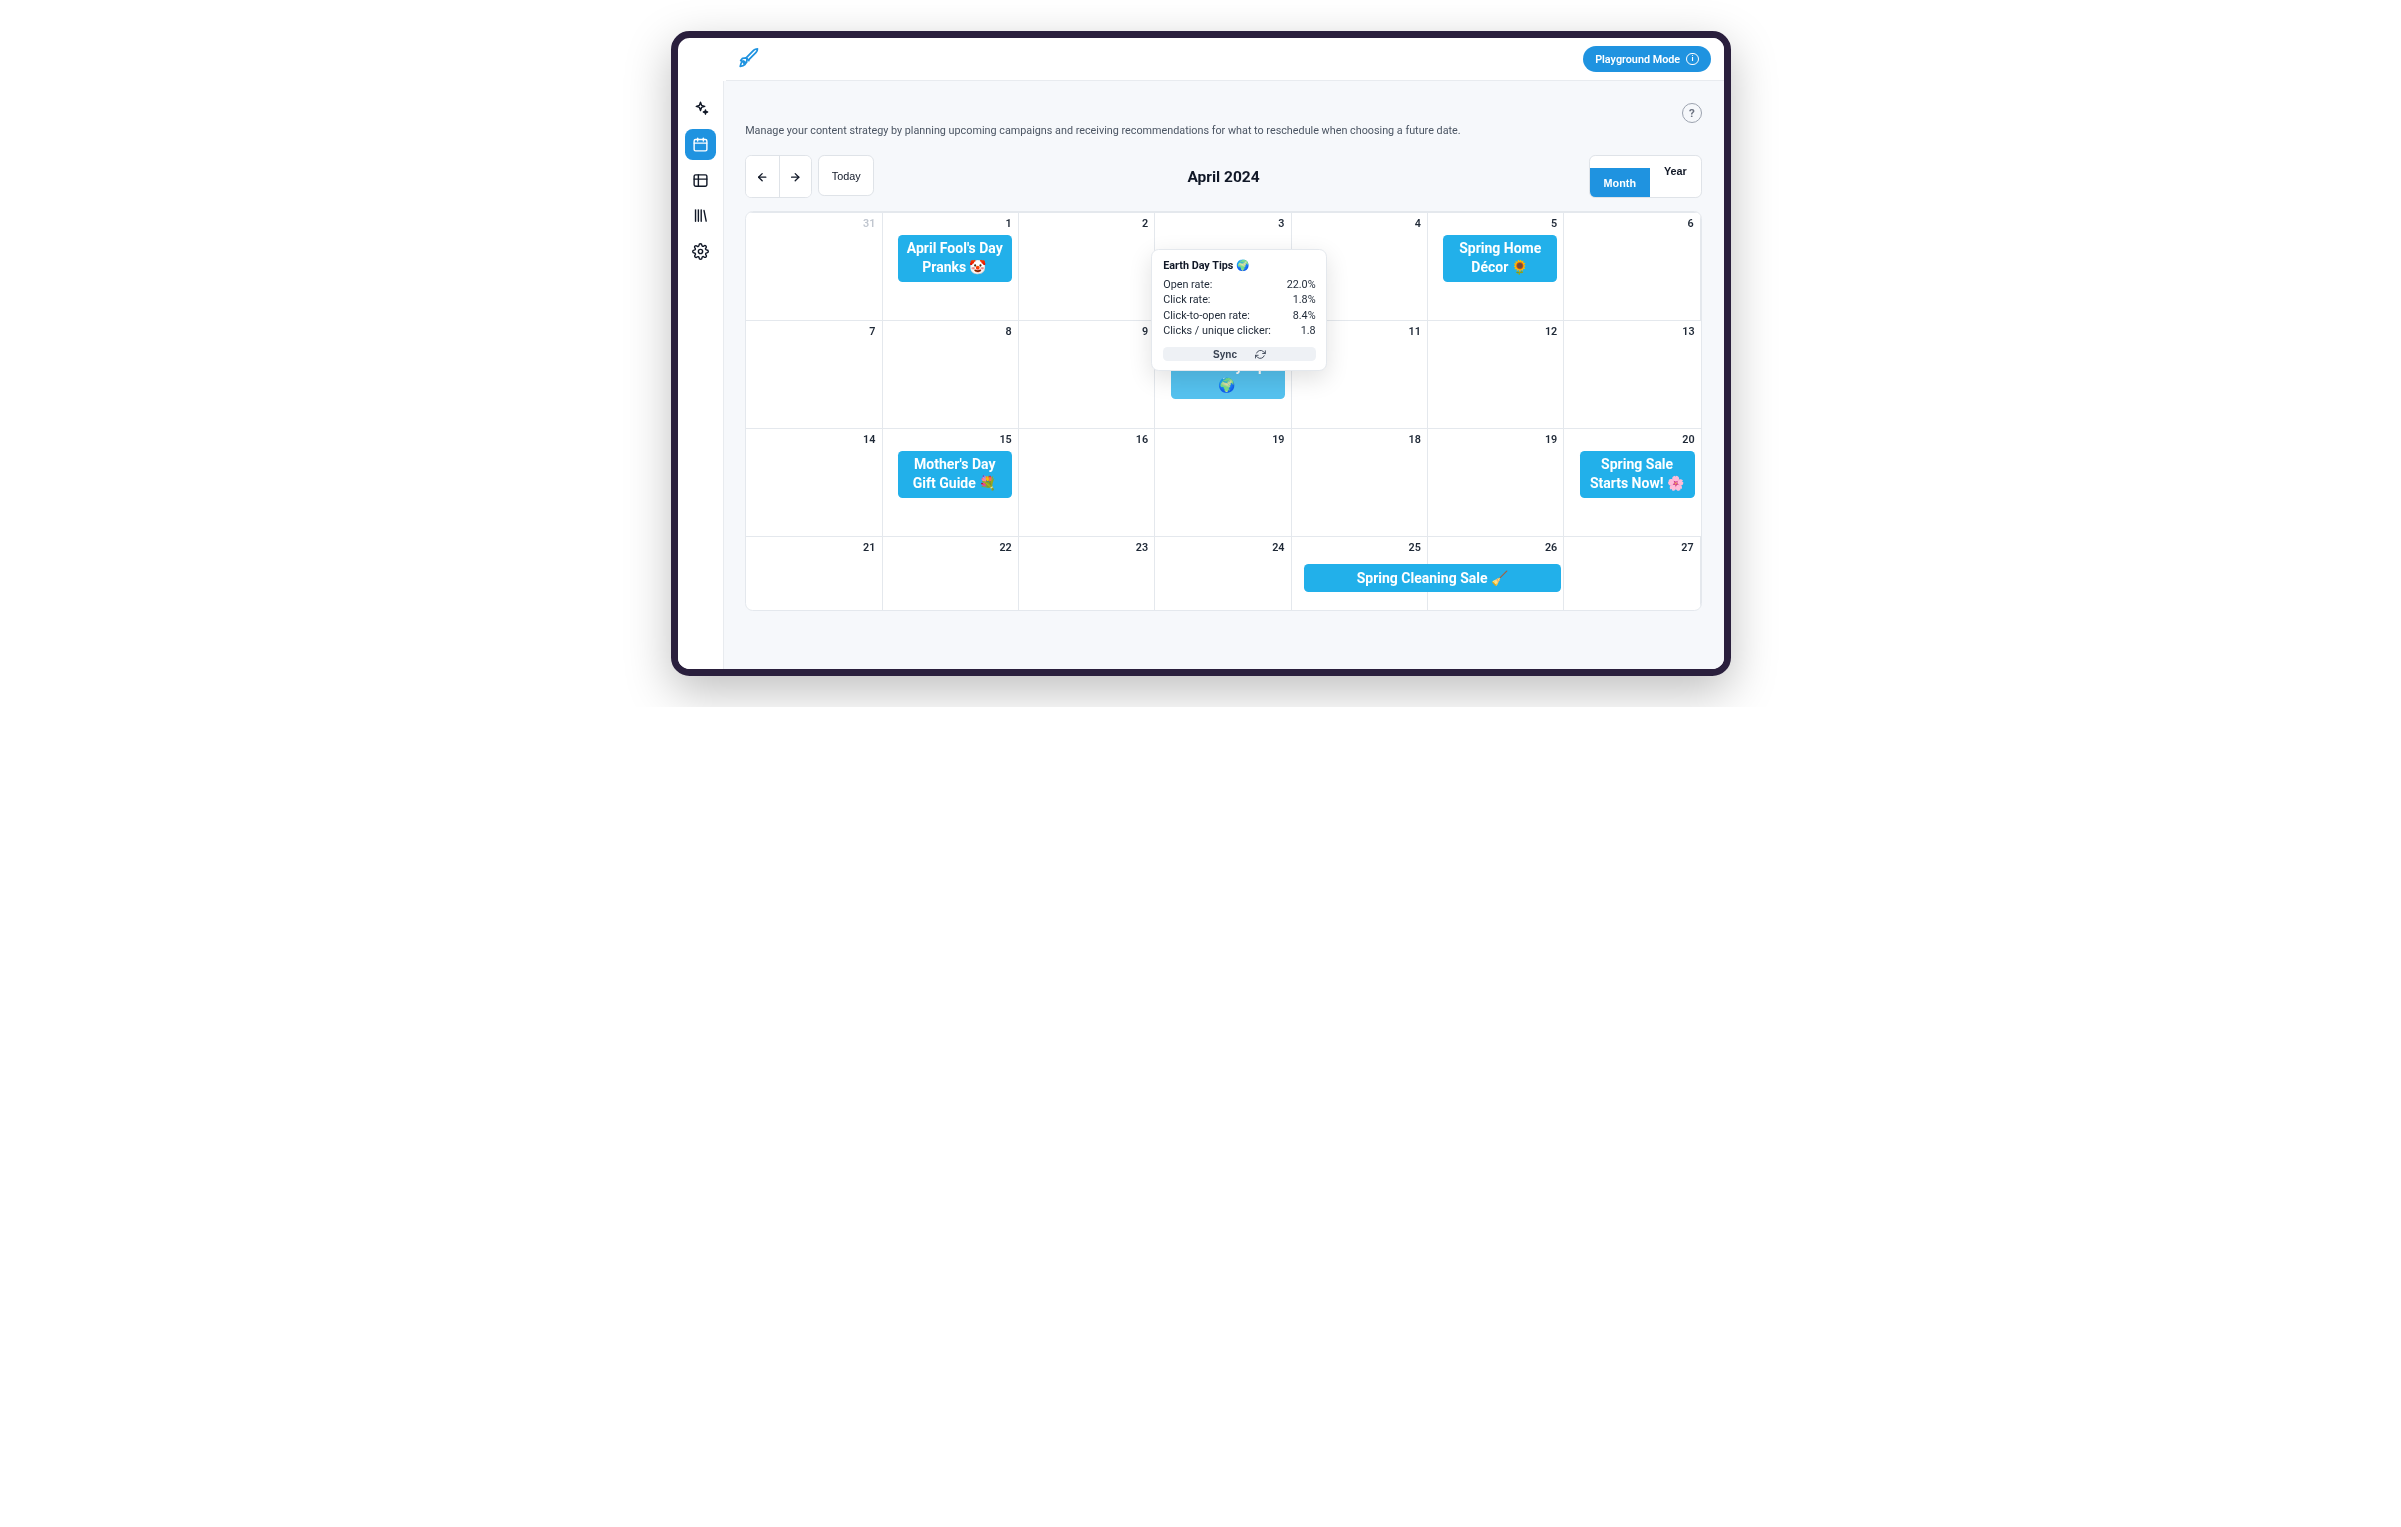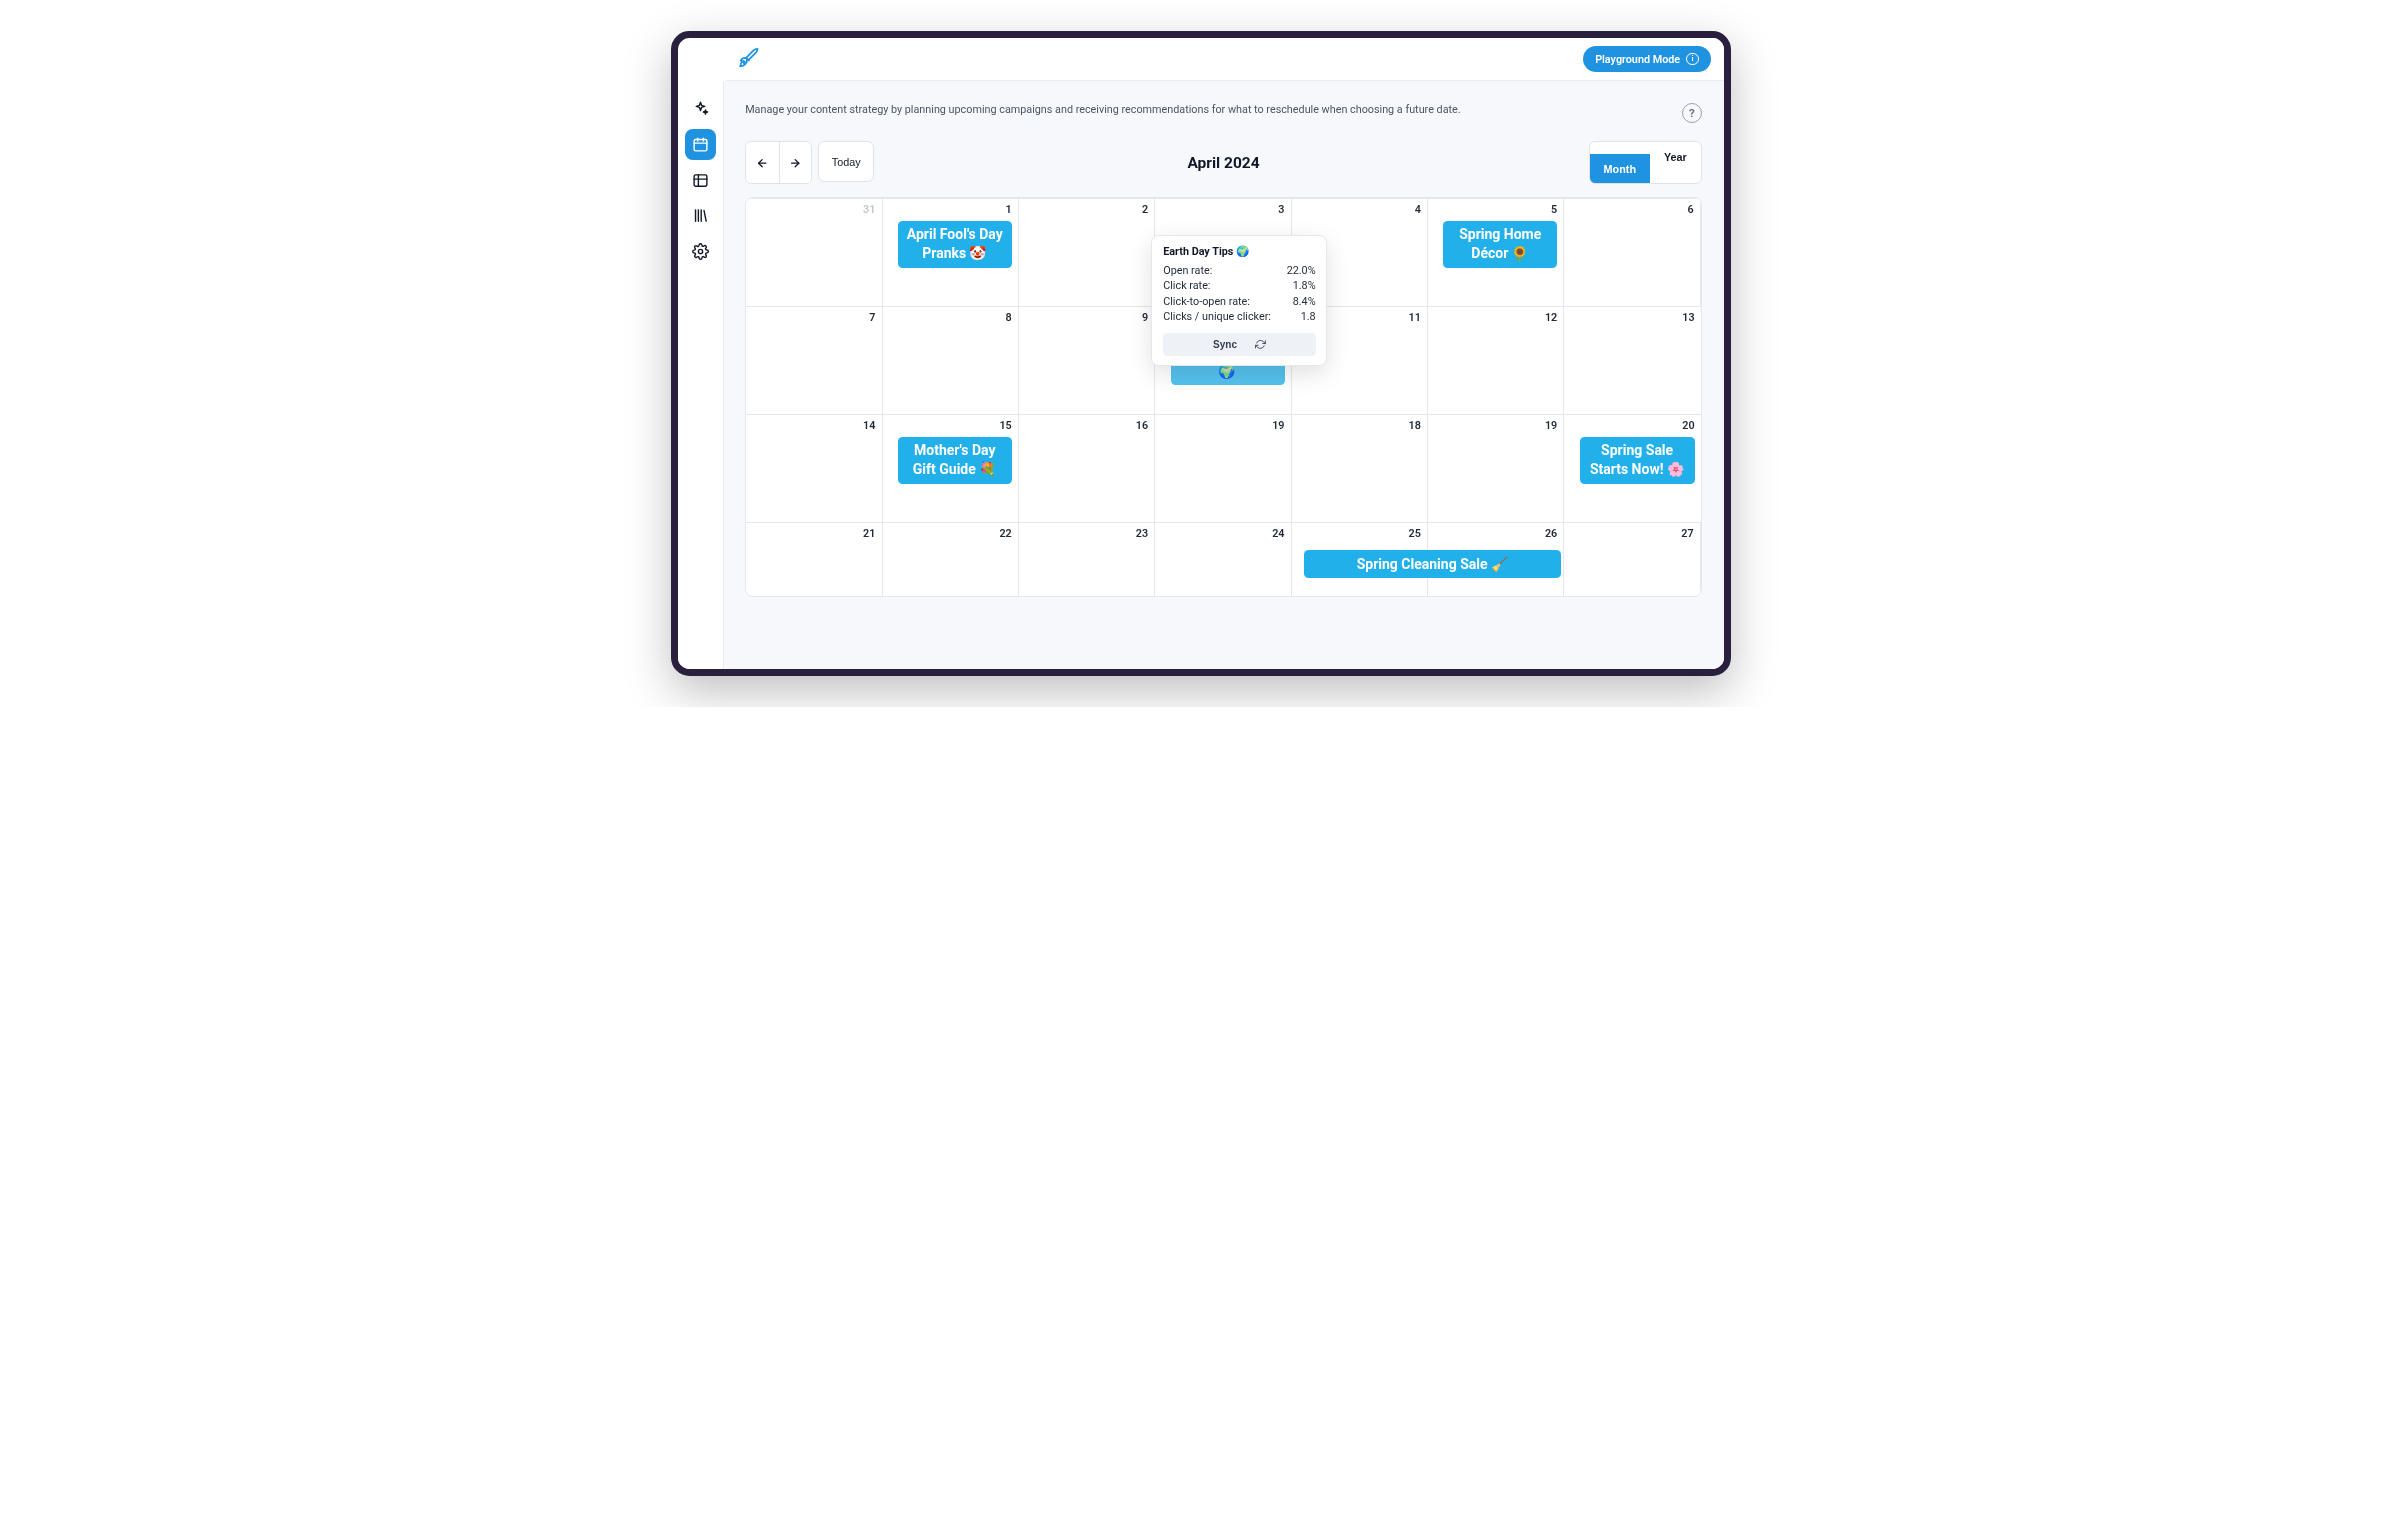--- a/index.html
+++ b/index.html
@@ -74,21 +74,21 @@
     .side-item.active { background: #1f93e0; color: #fff; }
     .side-item svg { width: 17px; height: 17px; }
     .main {
       flex: 1;
       background: #f6f8fb;
       padding: 21.7px 21.7px 0 21.7px;
       position: relative;
     }
     .page-header { display: flex; justify-content: space-between; align-items: flex-start; }
     .page-title { font-size: 20px; font-weight: 700; color: #111827; }
-    .page-sub { font-size: 10.8px; color: #4b5563; margin-top: 0; max-width: 743px; }
+    .page-sub { font-size: 10.8px; color: #4b5563; margin-top: 21px; max-width: 743px; }
     .help-circle {
       width: 20px; height: 20px;
       border: 1.2px solid #9ca3af;
       border-radius: 50%;
       display: flex;
       align-items: center; justify-content: center;
       color: #6b7280;
       font-weight: 700;
       font-size: 11.6px;
       cursor: pointer;
@@ -202,21 +202,21 @@
       box-shadow: 0 7.7px 23px rgba(0,0,0,0.12);
       padding: 9.3px 10.8px 9.3px 10.8px;
       width: 176px;
       z-index: 10;
     }
     .popover-title { font-weight: 700; font-size: 10.8px; color:#111827; margin-bottom: 6.2px; }
     .metric { display: flex; justify-content: space-between; font-size: 10.8px; color:#1f2937; margin: 2.3px 0; }
     .sync-btn {
       margin-top: 7.7px;
       width: 100%;
-      height: 23px;
+      height: 14px;
       border-radius: 4.6px;
       background: #eef1f5;
       border: none;
       color: #374151;
       font-weight: 600;
       font-size: 10px;
       display: inline-flex;
       align-items: center;
       justify-content: center;
       gap: 18px;

